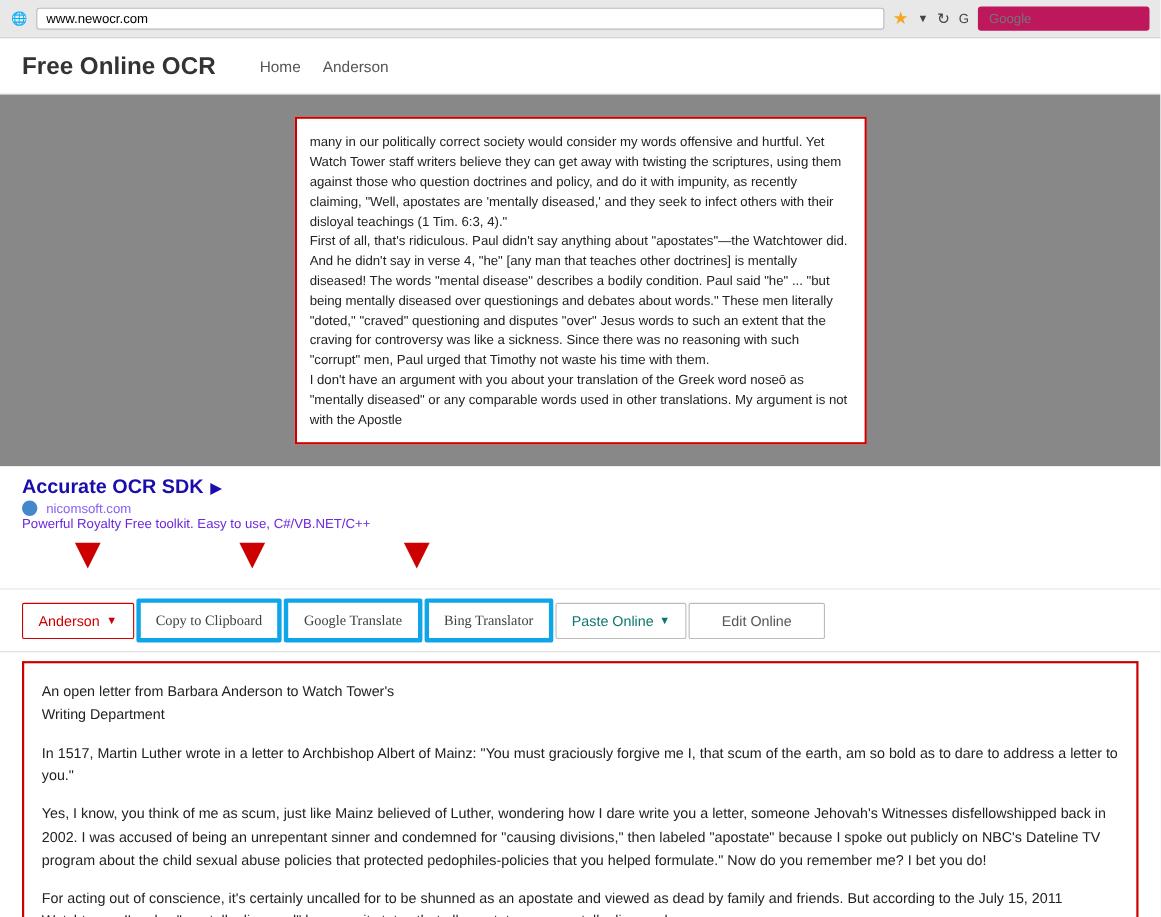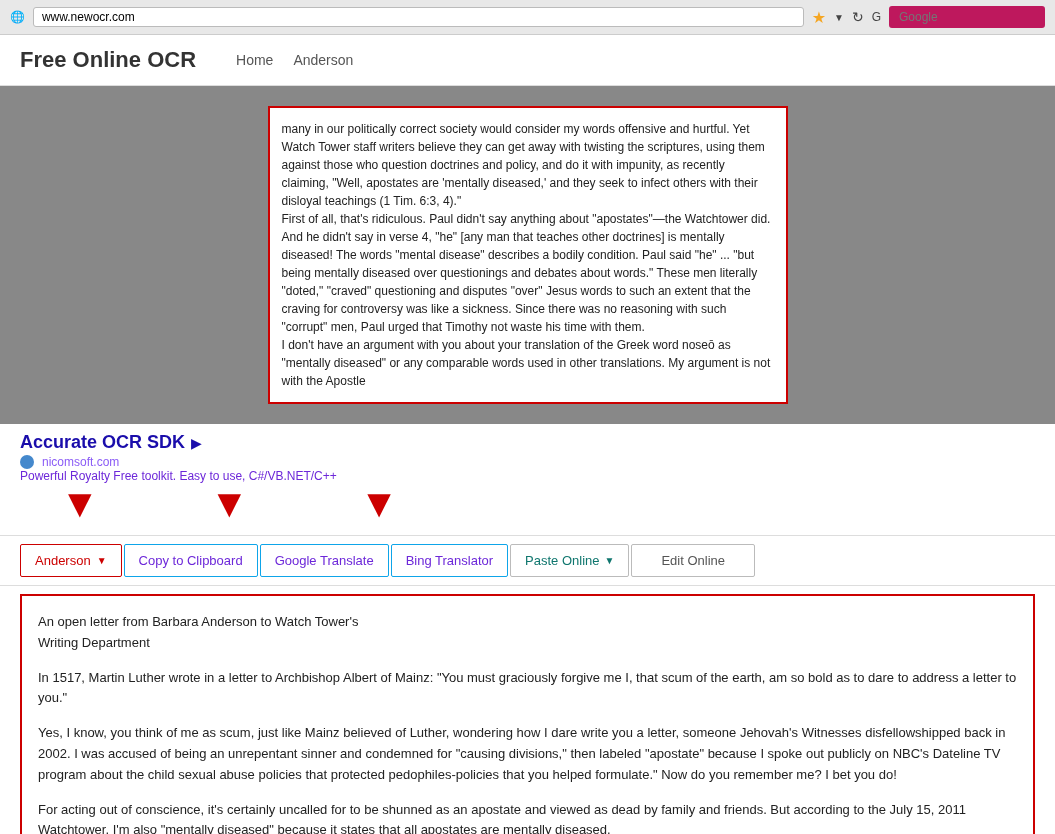--- a/index.html
+++ b/index.html
@@ -133,26 +133,27 @@
       padding: 8px 14px;
       font-size: 13px;
       cursor: pointer;
       border-radius: 2px;
       display: flex;
       align-items: center;
       gap: 4px;
     }
     .btn-secondary {
       background: white;
-      border: 1px solid #0ea5e9;
-      color: #6d28d9;
+      border: 4px solid #0ea5e9;
+      color: #404040;
       padding: 8px 14px;
       font-size: 13px;
       cursor: pointer;
       border-radius: 2px;
+      font-family: Liberation Serif, serif;
     }
     .btn-paste {
       background: white;
       border: 1px solid #bbb;
       color: #0f766e;
       padding: 8px 14px;
       font-size: 13px;
       cursor: pointer;
       border-radius: 2px;
       display: flex;

